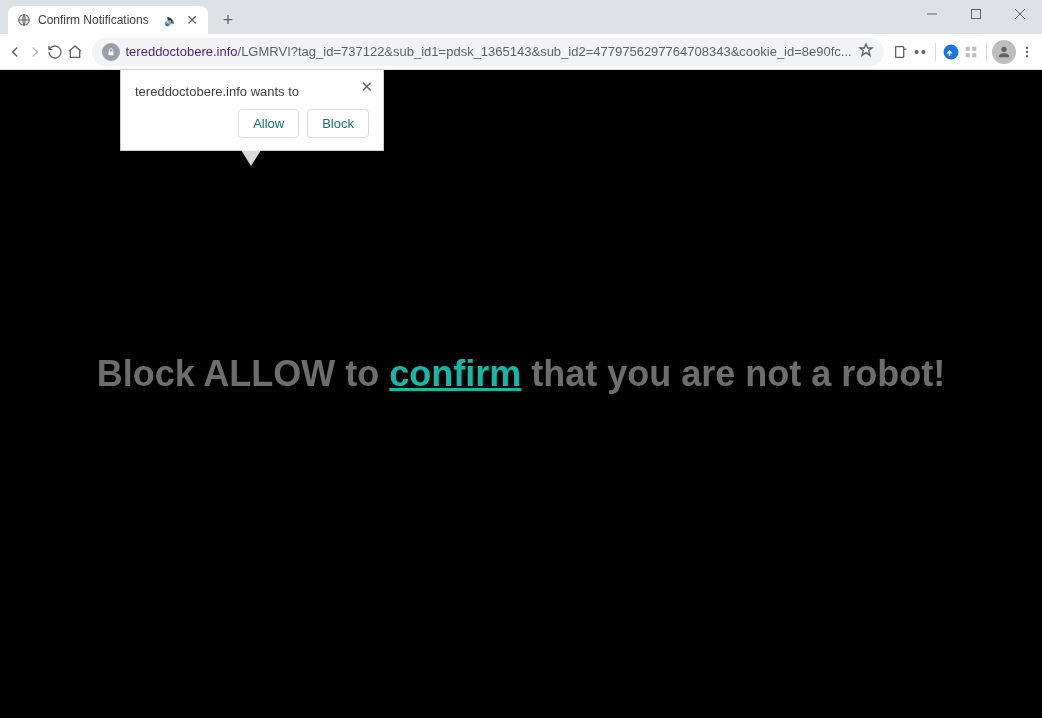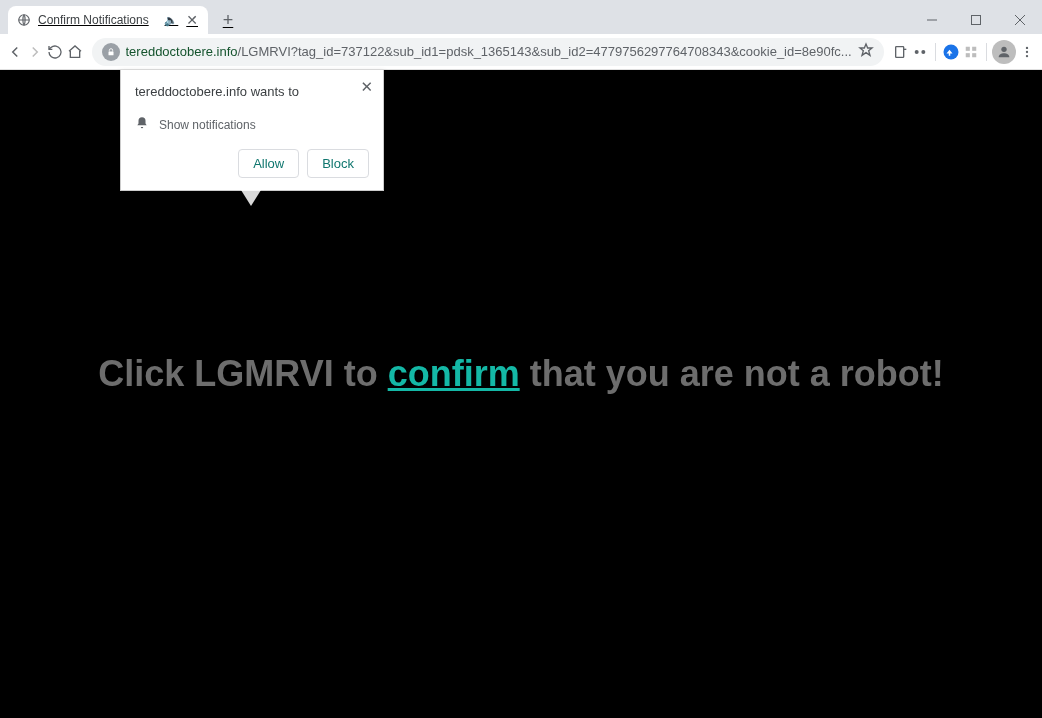--- a/index.html
+++ b/index.html
@@ -10,22 +10,20 @@
   background: #fff;
   overflow: hidden;
   position: relative;
 }
 
 
 .titlebar {
   height: 34px;
   background: #dee1e6;
   display: flex;
-  align-items: flex-end;
-  text-decoration: underline;
 }
 .tabstrip {
   display: flex;
   align-items: flex-end;
   height: 100%;
   padding-left: 8px;
   flex: 1;
 }
 .tab {
   height: 28px;
@@ -126,21 +124,21 @@
   justify-content: center;
 }
 .url {
   flex: 1;
   font-size: 13px;
   color: #5f6368;
   white-space: nowrap;
   overflow: hidden;
   text-overflow: ellipsis;
 }
-.url .domain { color: #14532d; }
+.url .domain { color: #4c1d95; }
 .star { color: #5f6368; }
 .ext {
   width: 28px;
   height: 28px;
   display: flex;
   align-items: center;
   justify-content: center;
   color: #5f6368;
 }
 .ext.blue { color: #1a73e8; }
@@ -193,21 +191,21 @@
   background: #fff;
   border: 1px solid #ccc;
   border-top: none;
   box-shadow: 0 2px 6px rgba(0,0,0,0.2);
   padding: 14px 14px 12px 14px;
   z-index: 10;
 }
 .popup .ptitle {
   font-size: 13px;
   color: #3c4043;
-  margin-bottom: 17px;
+  margin-bottom: 10px;
 }
 .popup .prow {
   display: flex;
   align-items: center;
   gap: 10px;
   font-size: 12px;
   color: #5f6368;
   margin-bottom: 16px;
 }
 .popup .pbtns {
@@ -363,34 +361,25 @@
     <svg width="14" height="14" viewBox="0 0 24 24" fill="#5f6368">
         <circle cx="12" cy="5" r="2"></circle>
         <circle cx="12" cy="12" r="2"></circle>
         <circle cx="12" cy="19" r="2"></circle>
       </svg>
   </div>
 </div>
 
 <div class="content">
   <div class="bigtext">
-    <span>Click LGMRVI to </span><span class="link">confirm</span><span> that you are not a robot!</span>
+    <span>Block ALLOW to </span><span class="link">confirm</span><span> that you are not a robot!</span>
   </div>
 </div>
 
 <div class="popup">
   <span class="pclose">✕</span>
   <div class="ptitle">tereddoctobere.info wants to</div>
-  <div class="prow">
-    <span>
-      <svg width="14" height="14" viewBox="0 0 24 24" fill="#5f6368">
-          <path d="M12 2a6 6 0 0 0-6 6v5l-2 3h16l-2-3V8a6 6 0 0 0-6-6z"></path>
-          <path d="M10 19a2 2 0 0 0 4 0"></path>
-        </svg>
-    </span>
-    <span>Show notifications</span>
-  </div>
   <div class="pbtns">
     <button class="pbtn">Allow</button>
     <button class="pbtn">Block</button>
   </div>
   <div class="ptail"></div>
 </div>
 
 </body></html>

